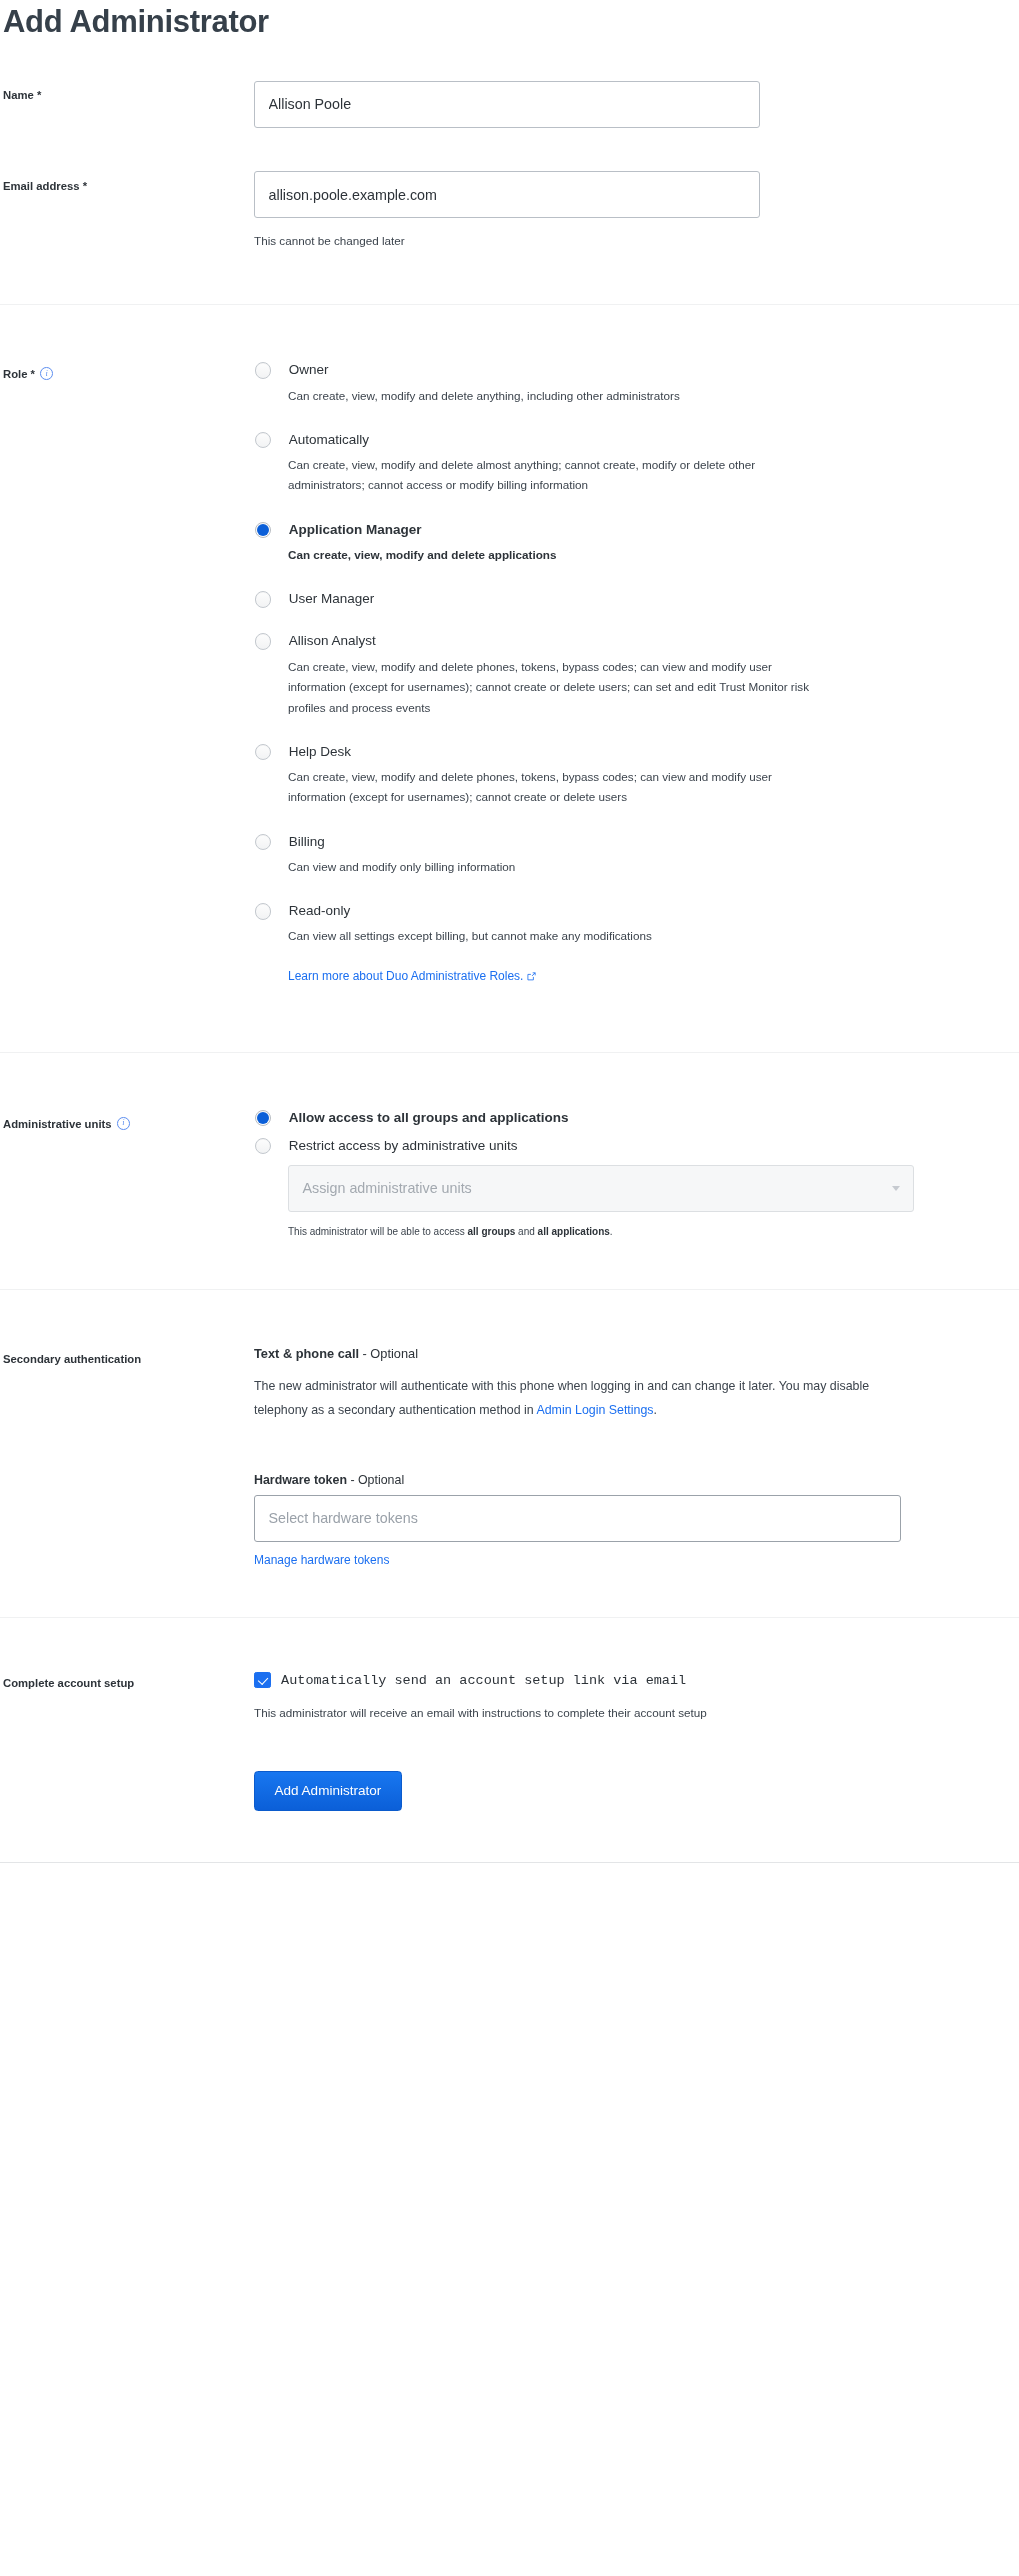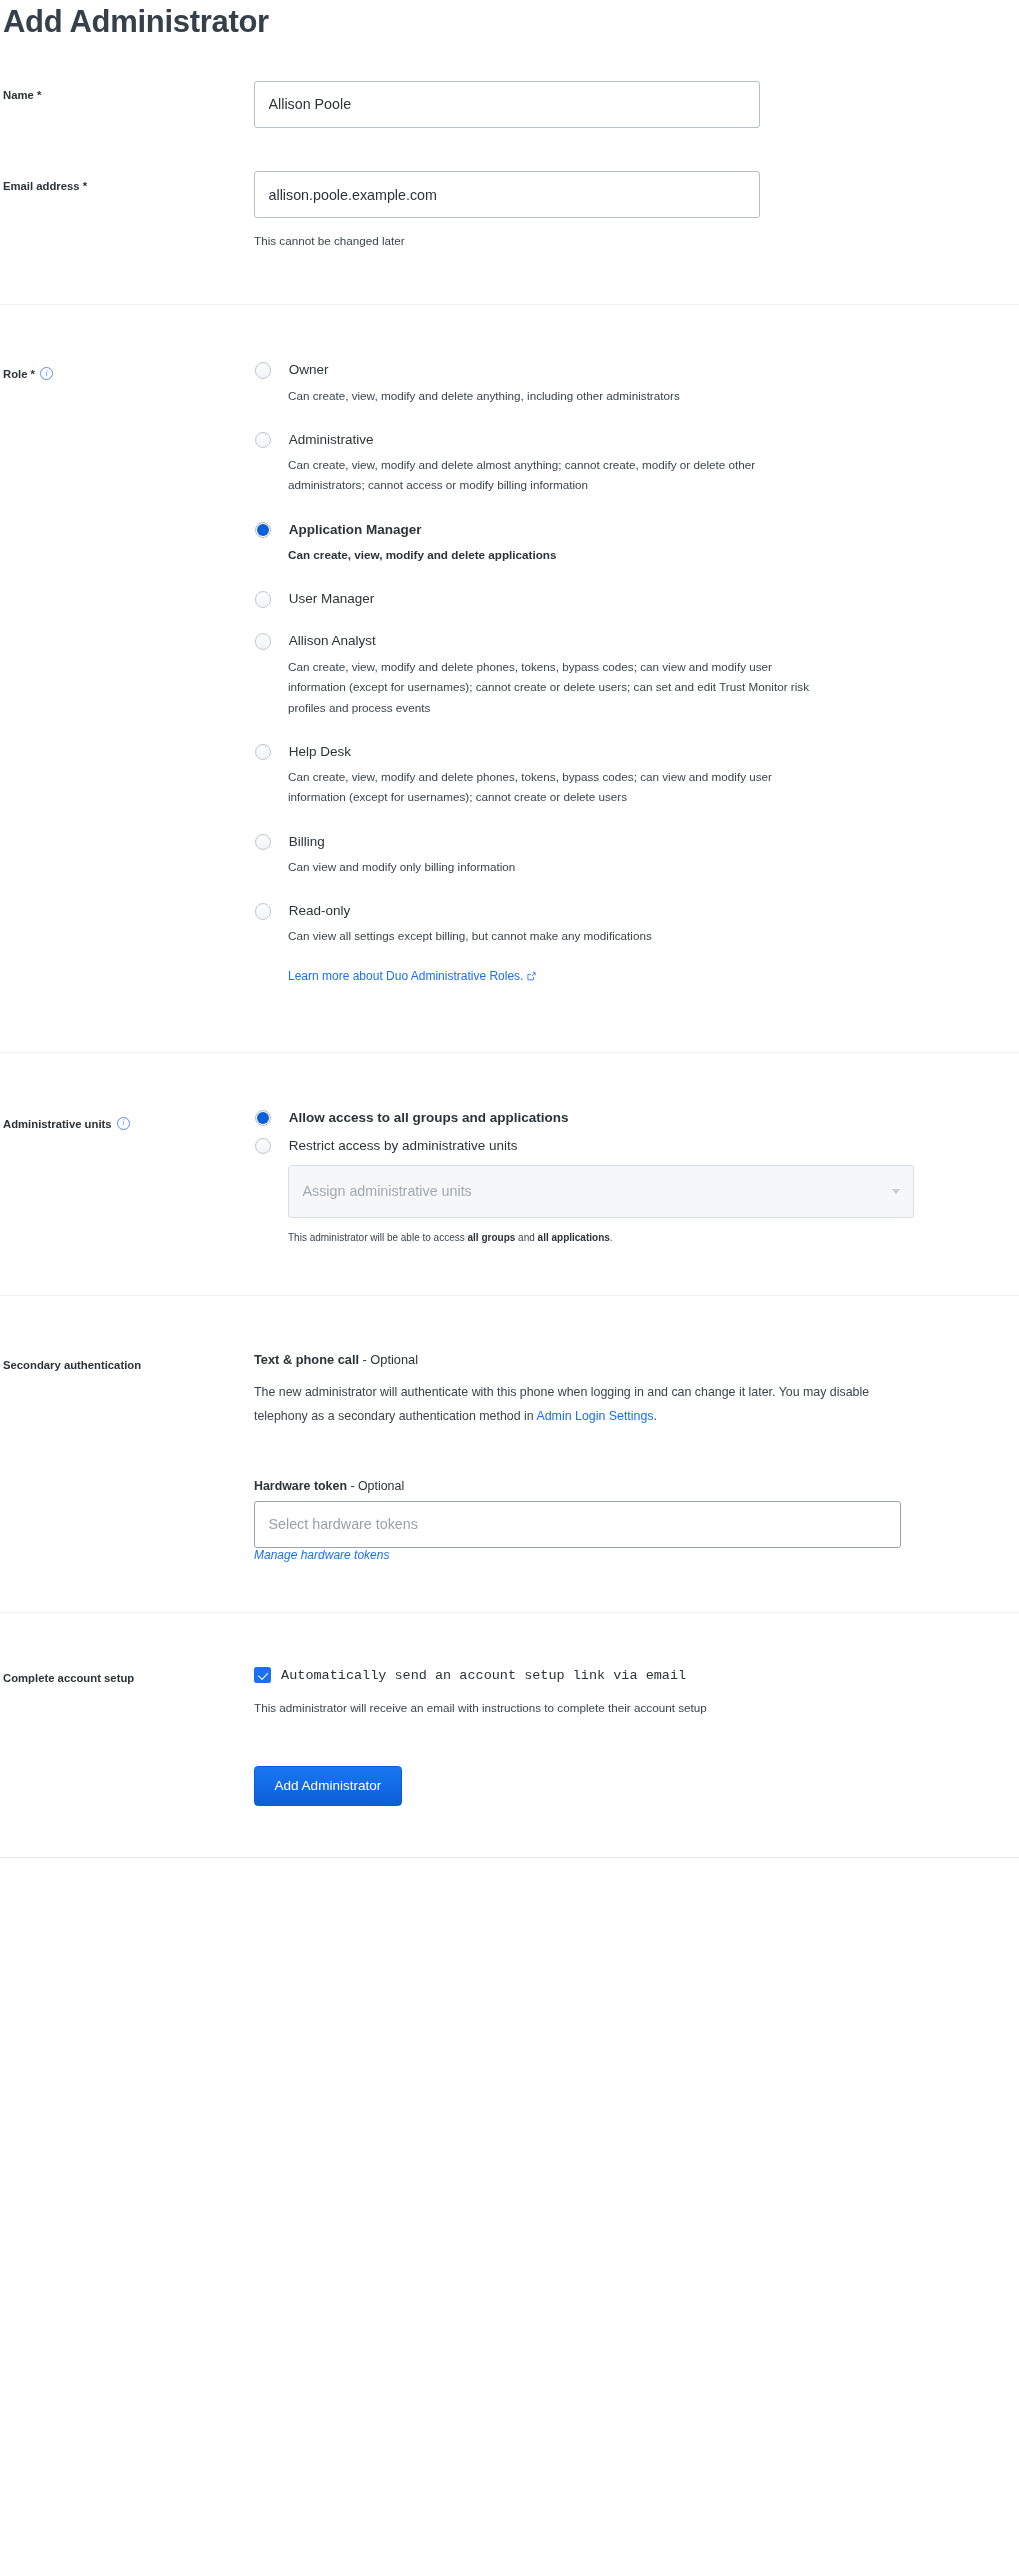--- a/index.html
+++ b/index.html
@@ -159,21 +159,21 @@
     font-style: italic;
     font-weight: normal;
     line-height: 1;
     flex: 0 0 12.8px;
     cursor: pointer;
   }
 
   
   .select-disabled {
     width: 626px;
-    height: 53px;
+    height: 47px;
     border: 0.8px solid #dcdfe2;
     border-radius: 3px;
     background: #f6f7f8;
     display: flex;
     align-items: center;
     padding: 0 13.5px;
     color: #a3a9b0;
     font-size: 14.3px;
     margin-top: 10.5px;
     justify-content: space-between;
@@ -365,21 +365,21 @@
           <div class="radio-head">
             <span class="radio-circle"></span>
             <span class="radio-title">Owner</span>
           </div>
           <div class="radio-desc">Can create, view, modify and delete anything, including other administrators</div>
         </div>
 
         <div class="radio-item" style="margin-top:25.6px;">
           <div class="radio-head">
             <span class="radio-circle"></span>
-            <span class="radio-title">Administrative</span>
+            <span class="radio-title">Automatically</span>
           </div>
           <div class="radio-desc" style="max-width:527px;">Can create, view, modify and delete almost anything; cannot create, modify or delete other administrators; cannot access or modify billing information</div>
         </div>
 
         <div class="radio-item" style="margin-top:25.6px;">
           <div class="radio-head">
             <span class="radio-circle checked"></span>
             <span class="radio-title bold">Application Manager</span>
           </div>
           <div class="radio-desc bold">Can create, view, modify and delete applications</div>
@@ -485,21 +485,21 @@
       </div>
 
 
       <div style="margin-top:50px;">
         <div class="sub-label">
           <b>Hardware token</b><span class="opt"> - Optional</span>
         </div>
         <div class="token-input">
           <span>Select hardware tokens</span>
         </div>
-        <div style="margin-top:0;font-style:italic;">
+        <div style="margin-top:11px;">
           <a class="link">Manage hardware tokens</a>
         </div>
       </div>
 
     </div>
   </div>
 
   <hr class="divider" style="margin-top:50px;">
 
   <div class="field-row" style="margin-top:54px;">

